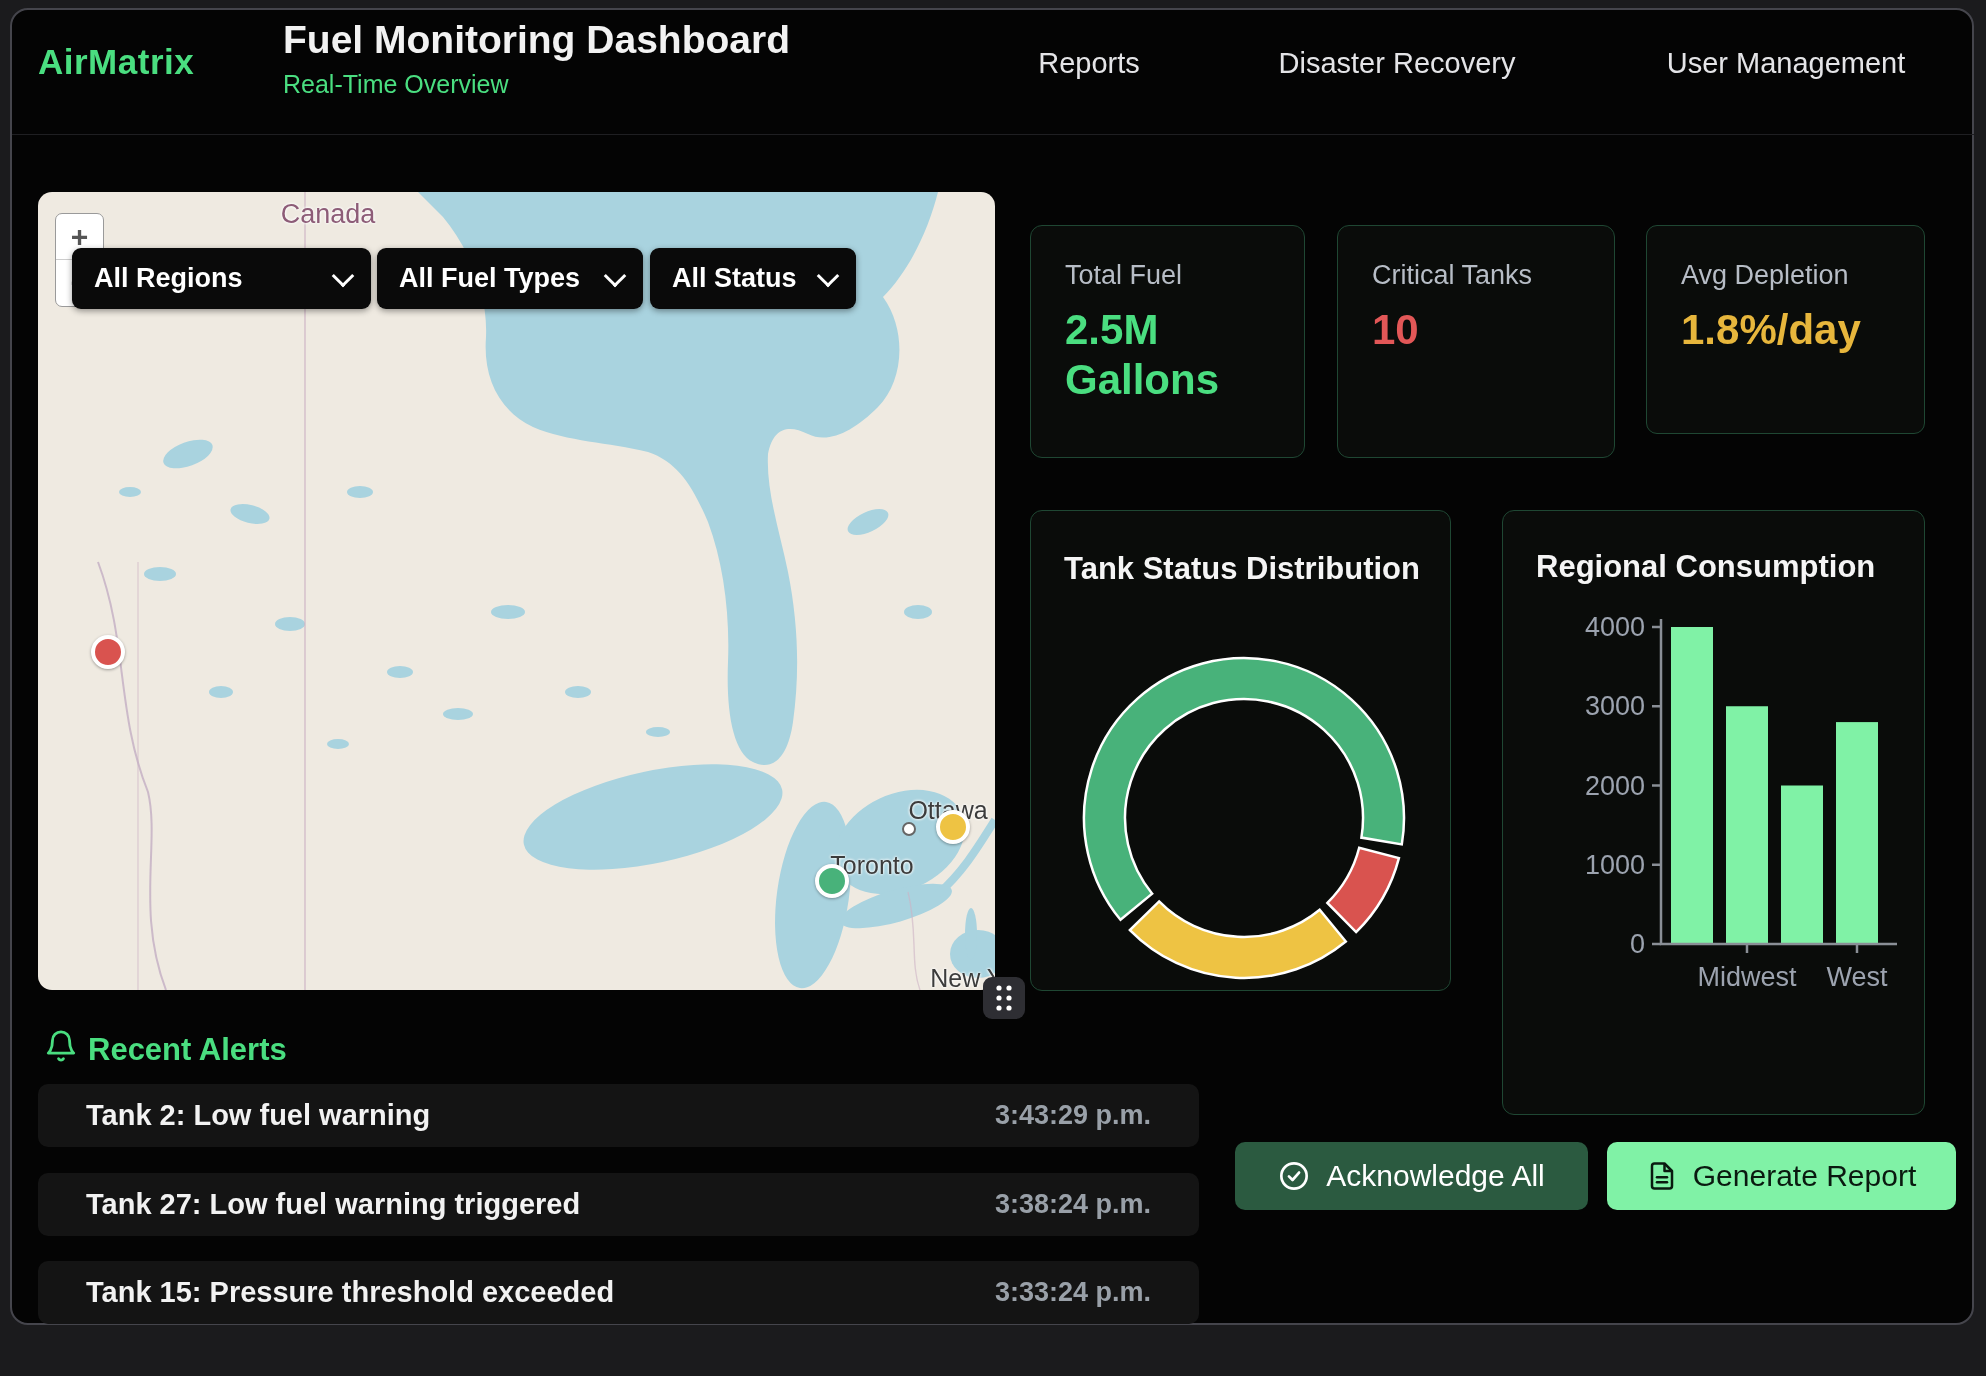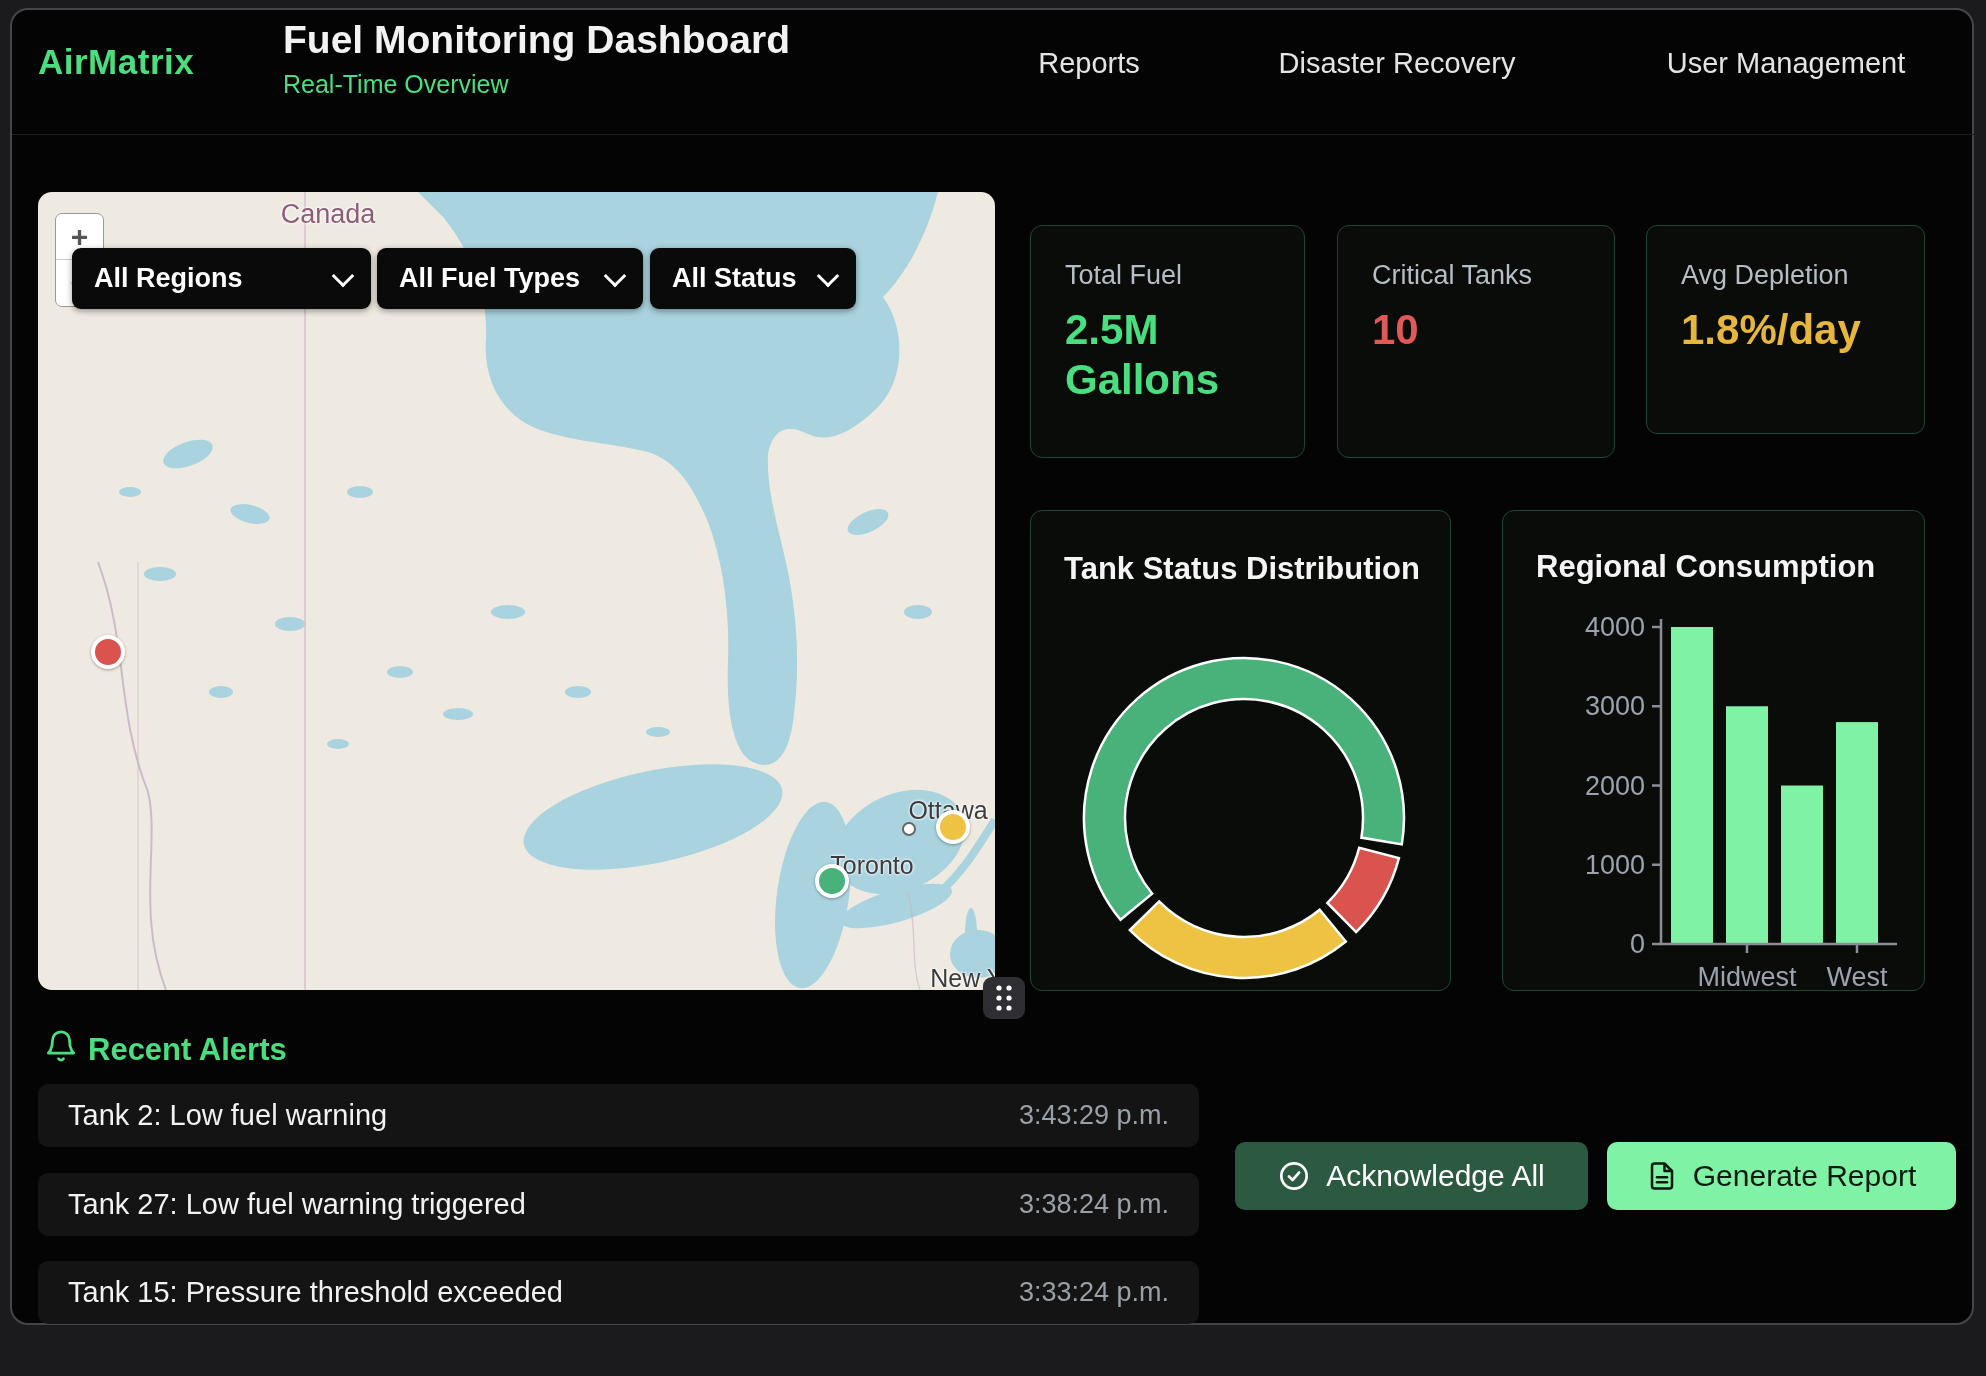--- a/index.html
+++ b/index.html
@@ -33,22 +33,22 @@
   #resize-handle{left:983px;top:977px;width:42px;height:42px;background:#2e2e33;border-radius:9px;
                  display:flex;align-items:center;justify-content:center;cursor:grab;}
   
   .card{position:absolute;background:#0a0c0a;border:1px solid #1f4733;border-radius:12px;box-sizing:border-box;padding-left:40px;}
   .stat-label{font-size:27px;color:#b7bdc6;}
   .stat-value{font-size:42px;font-weight:bold;line-height:50px;margin-top:14px;}
   .card-title{font-size:31px;font-weight:bold;color:#f5f5f5;}
   
   .alerts-title{font-size:31px;font-weight:bold;color:#4ade80;}
   .alert-row{position:absolute;left:38px;width:1161px;height:63px;background:#141414;border-radius:10px;
-             display:flex;align-items:center;justify-content:space-between;padding:0 30px;
-             box-sizing:border-box;cursor:pointer;}
+             display:flex;align-items:center;justify-content:space-between;padding:0 48px;
+             box-sizing:border-box;cursor:pointer;font-weight:bold;}
   .alert-msg{font-size:29px;color:#f2f2f2;}
   .alert-time{font-size:27px;color:#99a0a8;}
   .btn{position:absolute;height:68px;border-radius:10px;display:flex;align-items:center;
        justify-content:center;gap:16px;font-size:30px;font-weight:normal;cursor:pointer;box-sizing:border-box;}
   #btn-ack{left:1235px;top:1142px;width:353px;background:#2b5a40;color:#fff;}
   #btn-gen{left:1607px;top:1142px;width:349px;background:#80f2a6;color:#0a1a10;}
   svg text{font-family:"Liberation Sans",sans-serif;}
 </style>
 </head>
 <body>
@@ -157,21 +157,21 @@
   </div>
 
   <div class="card" style="left:1030px;top:510px;width:421px;height:481px;">
     <div class="card-title abs" style="left:33px;top:40px;">Tank Status Distribution</div>
     <svg id="donut-svg" width="421" height="481" viewBox="0 0 421 481" style="position:absolute;left:0;top:0;">
         <path d="M89.5,408.8 A160,160 0 1 1 370.8,333.4 L330.4,326.6 A119,119 0 1 0 121.2,382.7 Z" fill="#48b27a" stroke="#ffffff" stroke-width="2.5"></path>
         <path d="M367.9,347.1 A160,160 0 0 1 325.1,421.1 L296.4,391.9 A119,119 0 0 0 328.2,336.8 Z" fill="#d9534f" stroke="#ffffff" stroke-width="2.5"></path>
         <path d="M314.8,430.5 A160,160 0 0 1 98.9,419.1 L128.1,390.4 A119,119 0 0 0 288.7,398.8 Z" fill="#eec343" stroke="#ffffff" stroke-width="2.5"></path>
       </svg>
   </div>
-  <div class="card" style="left:1502px;top:510px;width:423px;height:481px;">
+  <div class="card" style="left:1502px;top:510px;width:423px;height:605px;">
     <div class="card-title abs" style="left:33px;top:38px;">Regional Consumption</div>
     <svg id="bar-svg" width="423" height="481" viewBox="0 0 423 481" style="position:absolute;left:0;top:0;">
         <rect x="168" y="116" width="42" height="317" fill="#80f2a6"></rect>
         <rect x="223" y="195.25" width="42" height="237.75" fill="#80f2a6"></rect>
         <rect x="278" y="274.5" width="42" height="158.5" fill="#80f2a6"></rect>
         <rect x="333" y="211.1" width="42" height="221.9" fill="#80f2a6"></rect>
         <path d="M158,108 L158,433 L394,433" fill="none" stroke="#8a8f96" stroke-width="2.5"></path>
         <line x1="149" y1="433" x2="158" y2="433" stroke="#8a8f96" stroke-width="2.5"></line>
         <text x="142" y="442" text-anchor="end" font-size="27" fill="#9ca3af">0</text>
         <line x1="149" y1="353.75" x2="158" y2="353.75" stroke="#8a8f96" stroke-width="2.5"></line>

